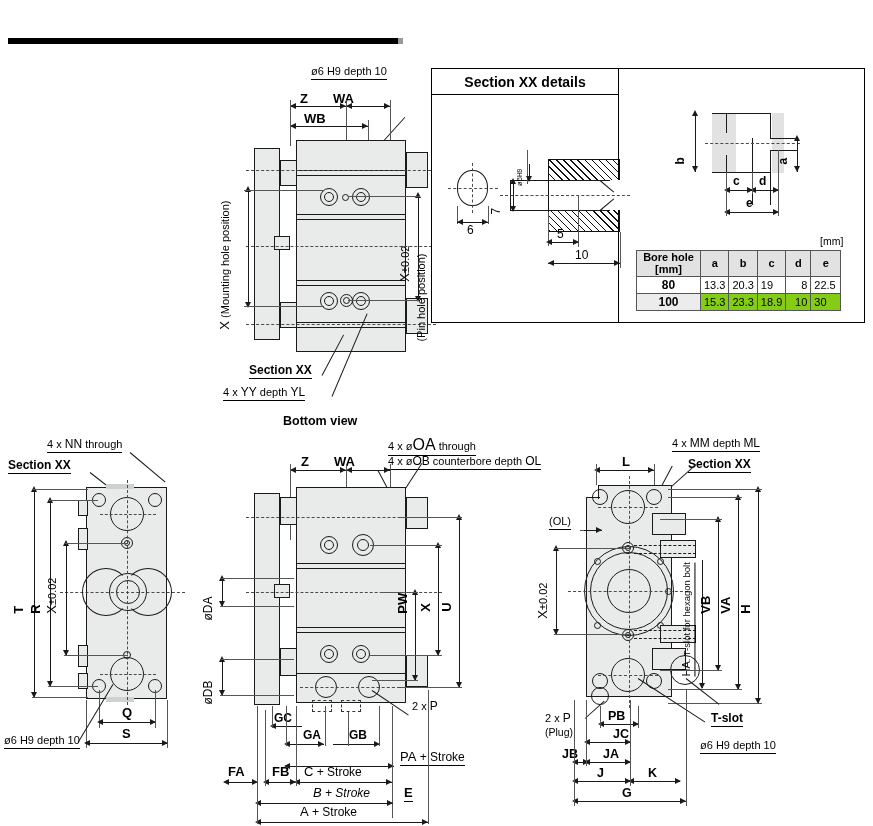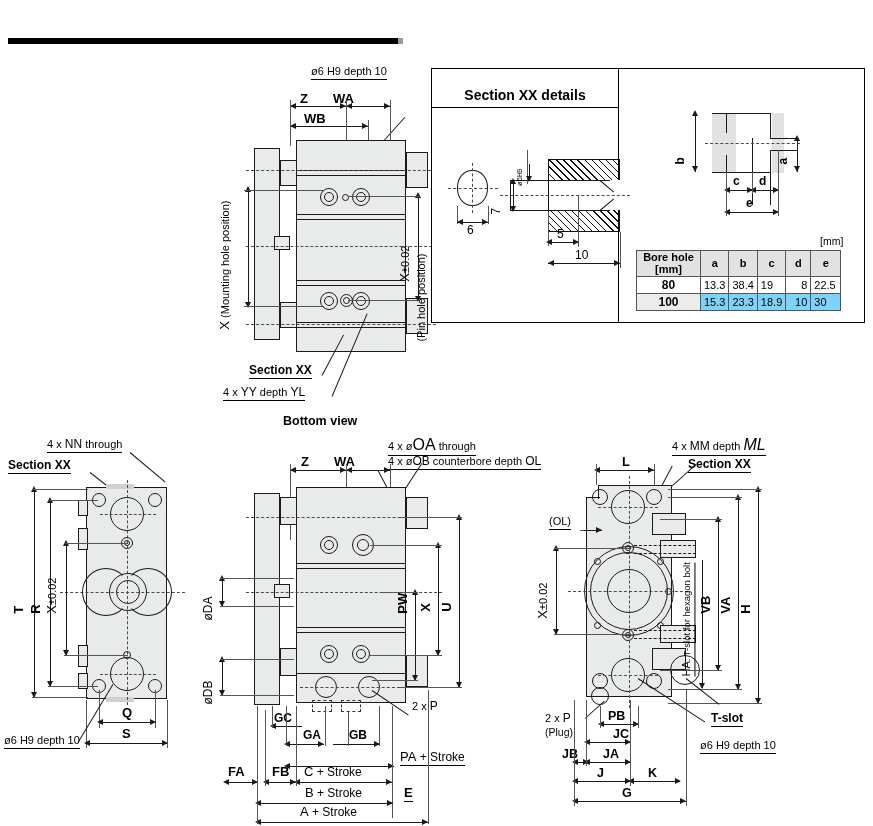--- a/index.html
+++ b/index.html
@@ -125,21 +125,21 @@
     width: 434px; height: 255px;
     border: 1.6px solid #000;
     background: #fff;
   }
   .panel-head {
     position: absolute;
     top: 0; height: 26px;
     border-bottom: 1.4px solid #000;
     font-weight: bold;
     font-size: 14px;
-    display: flex; align-items: center; justify-content: center; margin-top: 13px;
+    display: flex; align-items: center; justify-content: center;
   }
   #panel-div { position: absolute; left: 186px; top: 0; bottom: 0; width: 0; border-left: 1.4px solid #000; }
 
   
   #tslot-table {
     position: absolute;
     left: 636px; top: 250px;
     border-collapse: collapse;
     font-size: 11.5px;
   }
@@ -155,21 +155,21 @@
     font-size: 11px;
     line-height: 1.05;
   }
   #tslot-table tbody th {
     background: #fff;
     font-weight: bold;
     text-align: center;
     font-size: 12px;
   }
   #tslot-table tbody tr.alt th { background: #ececec; }
-  #tslot-table tbody tr.alt td { background: #7dd3fc; }
+  #tslot-table tbody tr.alt td { background: #84cc16; }
   #tslot-table td { text-align: left; font-size: 11px; }
   #tslot-table td.ra { text-align: right; }
   #mm-unit { position: absolute; left: 820px; top: 235px; font-size: 10.5px; }
 
   .hatch {
     position: absolute;
     background-image: repeating-linear-gradient(45deg, #111 0 1px, transparent 1px 5px);
     border: 1px solid #111;
   }
   .shade { position: absolute; background: #e2e2e2; }
@@ -366,21 +366,21 @@
         <th style="width:28px;">b</th>
         <th style="width:28px;">c</th>
         <th style="width:25px;">d</th>
         <th style="width:30px;">e</th>
       </tr>
     </thead>
     <tbody>
       <tr>
         <th>80</th>
         <td>13.3</td>
-        <td>38.4</td>
+        <td>20.3</td>
         <td>19</td>
         <td class="ra">8</td>
         <td>22.5</td>
       </tr>
       <tr class="alt">
         <th>100</th>
         <td>15.3</td>
         <td>23.3</td>
         <td>18.9</td>
         <td class="ra">10</td>
@@ -581,36 +581,36 @@
     <div class="arr l" style="left:263px; top:779px;"></div>
     <div class="arr r" style="left:290px; top:779px;"></div>
     <div class="dim" style="left:296px; top:782px; width:96px;"></div>
     <div class="arr l" style="left:294px; top:779px;"></div>
     <div class="arr r" style="left:386px; top:779px;"></div>
     <div class="ext" style="left:257px; top:710px; height:76px;"></div>
     <div class="ext" style="left:265px; top:710px; height:76px;"></div>
     <div class="ext" style="left:296px; top:706px; height:80px;"></div>
     <div class="ext" style="left:392px; top:706px; height:112px;"></div>
 
-    <div class="lbl" style="left:305px; top:786px;"><span class="b" style="font-size:13px;">B</span><span style="font-size:12px;"> + Stroke</span></div>
+    <div class="lbl" style="left:313px; top:786px;font-style:italic;"><span class="b" style="font-size:13px;">B</span><span style="font-size:12px;"> + Stroke</span></div>
     <div class="lbl b u" style="left:404px; top:786px; font-size:13px;">E</div>
     <div class="dim" style="left:257px; top:803px; width:136px;"></div>
     <div class="arr l" style="left:255px; top:800px;"></div>
     <div class="arr r" style="left:387px; top:800px;"></div>
 
     <div class="lbl" style="left:300px; top:805px;"><span class="b" style="font-size:13px;">A</span><span style="font-size:12px;"> + Stroke</span></div>
     <div class="dim" style="left:257px; top:822px; width:171px;"></div>
     <div class="arr l" style="left:255px; top:819px;"></div>
     <div class="arr r" style="left:422px; top:819px;"></div>
     <div class="ext" style="left:257px; top:706px; height:118px;"></div>
     <div class="ext" style="left:428px; top:690px; height:134px;"></div>
   </div>
 
   <div>
-    <div class="lbl u" style="left:672px; top:437px;"><span>4 x </span><span class="b" style="font-size:12px;">MM</span><span> depth </span><span class="b" style="font-size:16px;font-style:italic;">ML</span></div>
+    <div class="lbl u" style="left:672px; top:437px;"><span>4 x </span><span class="b" style="font-size:12px;">MM</span><span> depth </span><span class="b" style="font-size:12px;">ML</span></div>
     <div class="lbl b u" style="left:688px; top:458px; font-size:12px;">Section XX</div>
     <div class="lead" style="left:630px; top:545px; width:90px; transform:rotate(-62deg);"></div>
     <div class="lead" style="left:656px; top:500px; width:54px; transform:rotate(-42deg);"></div>
 
     <div class="lbl b" style="left:622px; top:455px; font-size:13px;">L</div>
     <div class="dim" style="left:596px; top:470px; width:58px;"></div>
     <div class="arr l" style="left:594px; top:467px;"></div>
     <div class="arr r" style="left:648px; top:467px;"></div>
     <div class="ext" style="left:596px; top:464px; height:24px;"></div>
     <div class="ext" style="left:654px; top:464px; height:24px;"></div>

